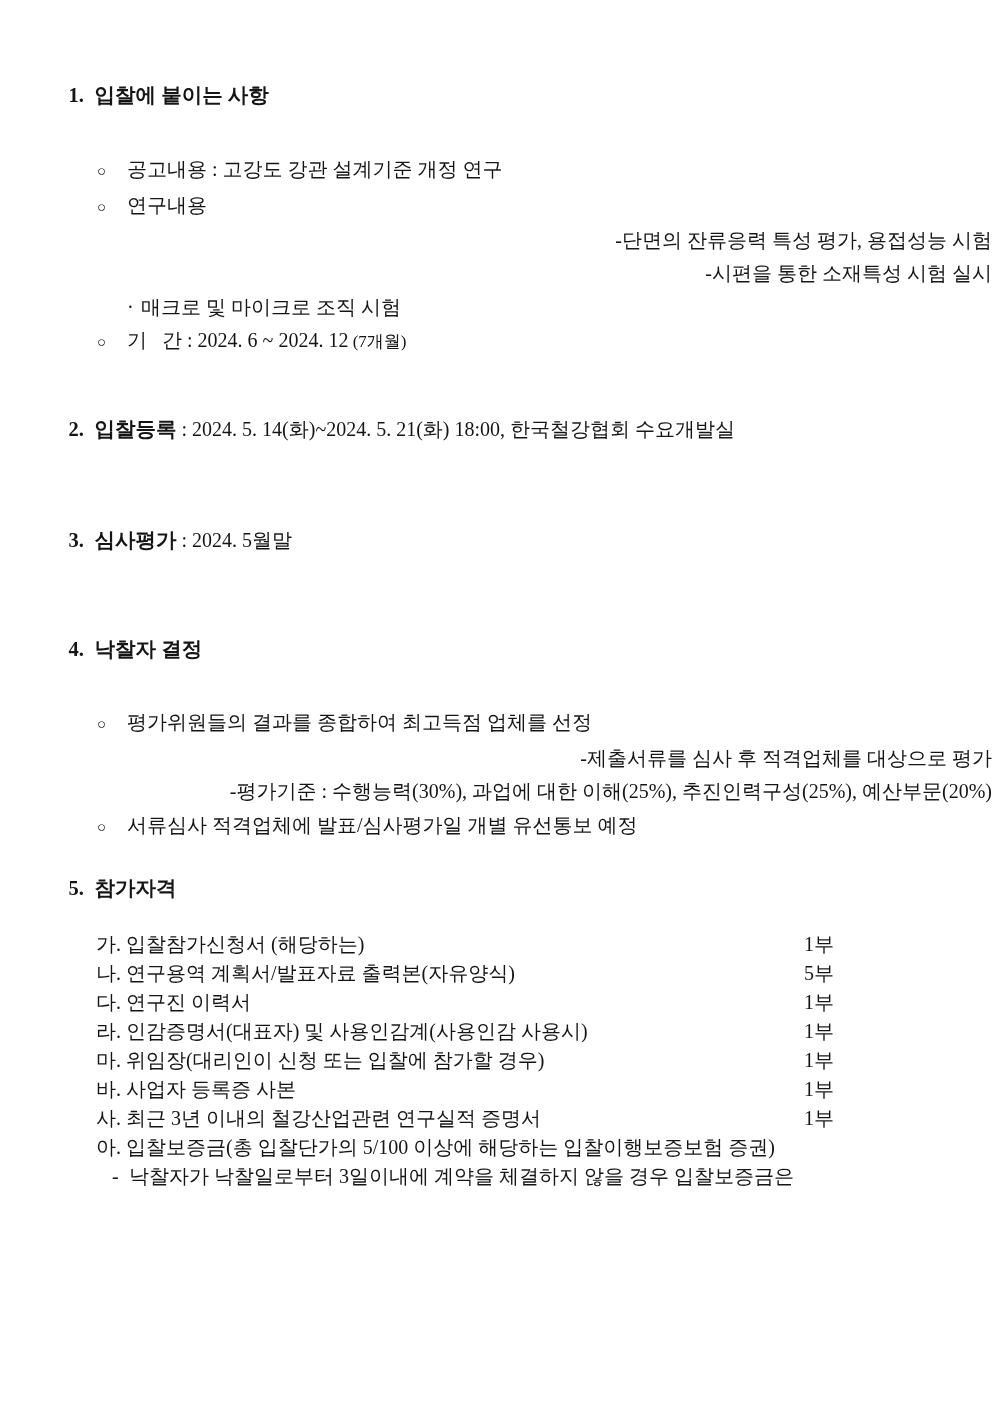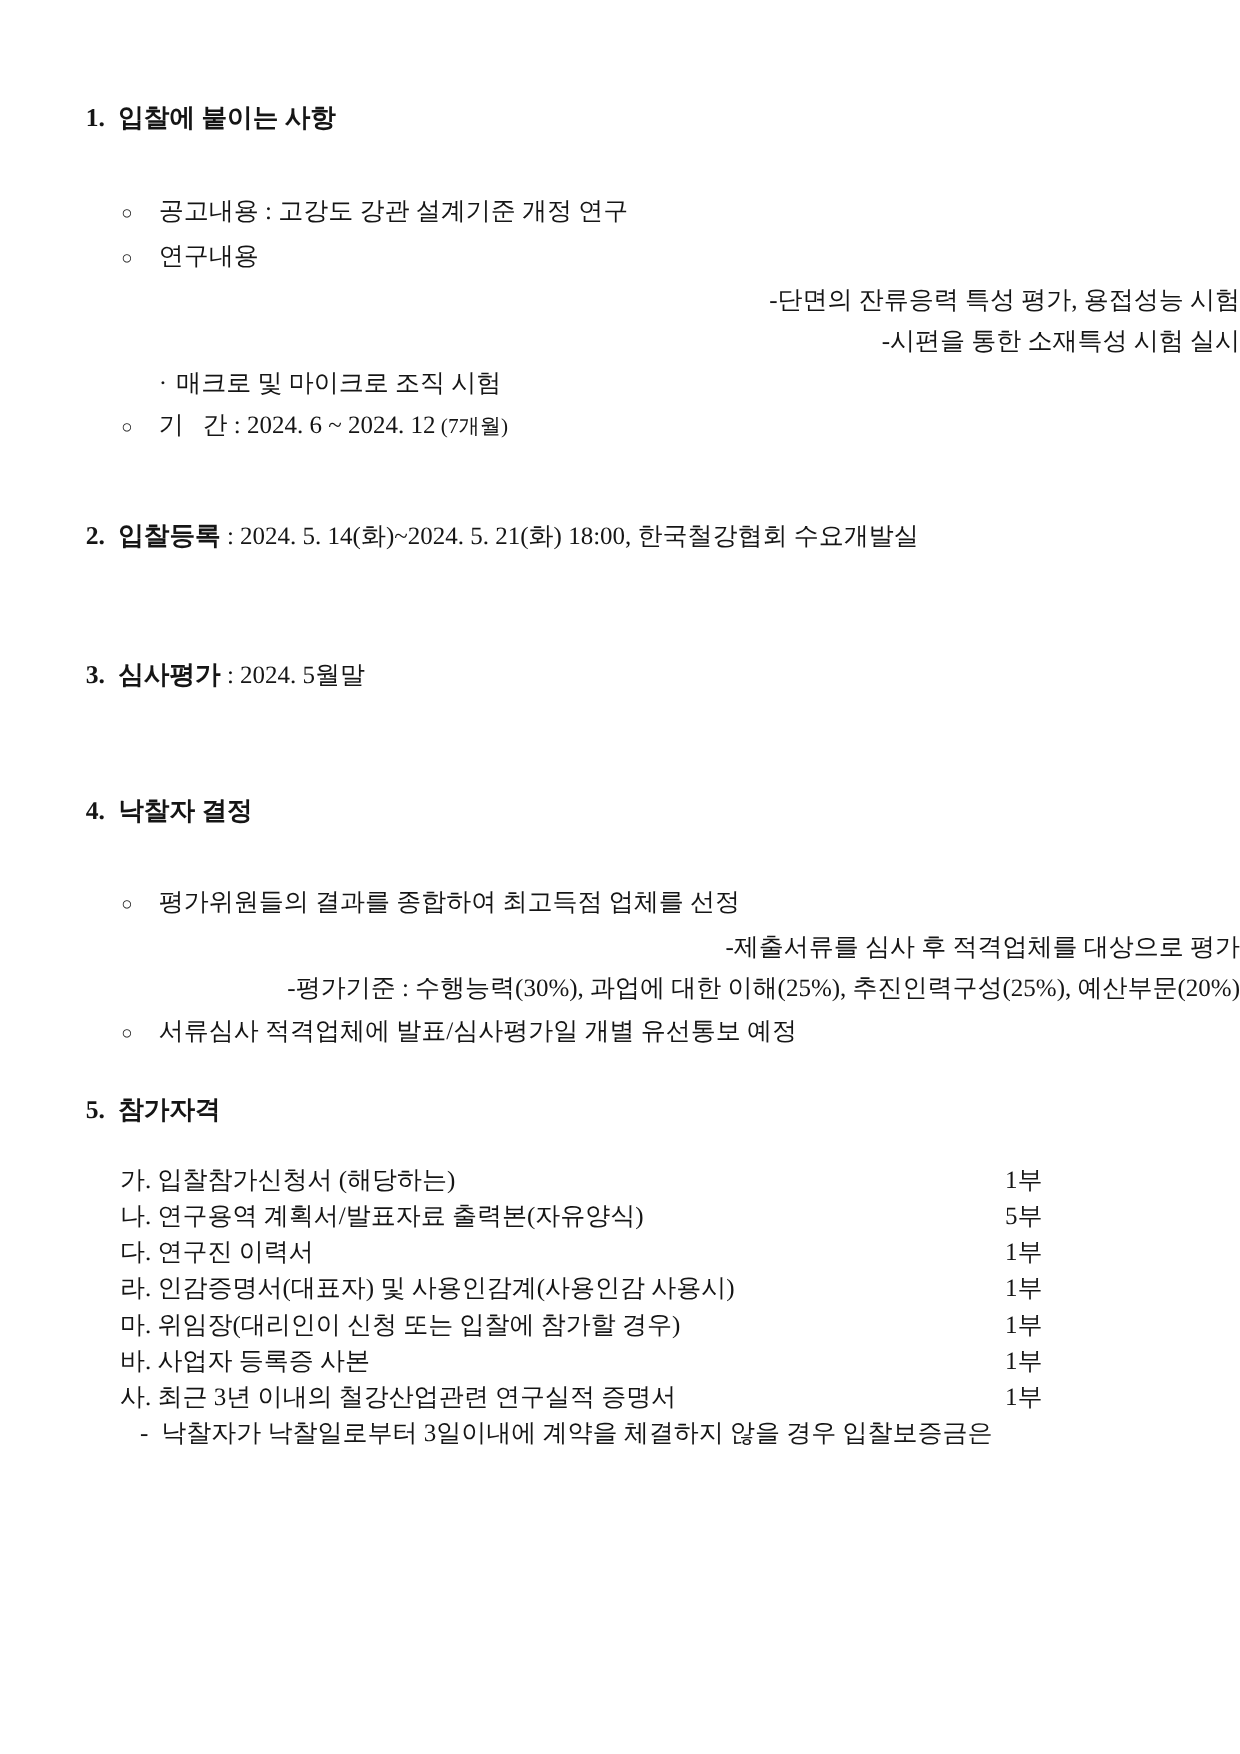--- a/index.html
+++ b/index.html
@@ -111,17 +111,18 @@
     <span class="no">5.</span><span>참가자격</span>
   </div>
   <div>
     <div class="row"><span>가. 입찰참가신청서 (해당하는)</span><span class="count">1부</span></div>
     <div class="row"><span>나. 연구용역 계획서/발표자료 출력본(자유양식)</span><span class="count">5부</span></div>
     <div class="row"><span>다. 연구진 이력서</span><span class="count">1부</span></div>
     <div class="row"><span>라. 인감증명서(대표자) 및 사용인감계(사용인감 사용시)</span><span class="count">1부</span></div>
     <div class="row"><span>마. 위임장(대리인이 신청 또는 입찰에 참가할 경우)</span><span class="count">1부</span></div>
     <div class="row"><span>바. 사업자 등록증 사본</span><span class="count">1부</span></div>
     <div class="row"><span>사. 최근 3년 이내의 철강산업관련 연구실적 증명서</span><span class="count">1부</span></div>
+    <div class="row"><span>아. 입찰보증금(총 입찰단가의 5/100 이상에 해당하는 입찰이행보증보험 증권)</span><span class="count"></span></div>
     <div class="n-dash"><span class="b" style="display:inline-block;width:17px;">-</span><span>낙찰자가 낙찰일로부터 3일이내에 계약을 체결하지 않을 경우 입찰보증금은</span></div>
 
   </div>
 
 </div>
 
 </body></html>

